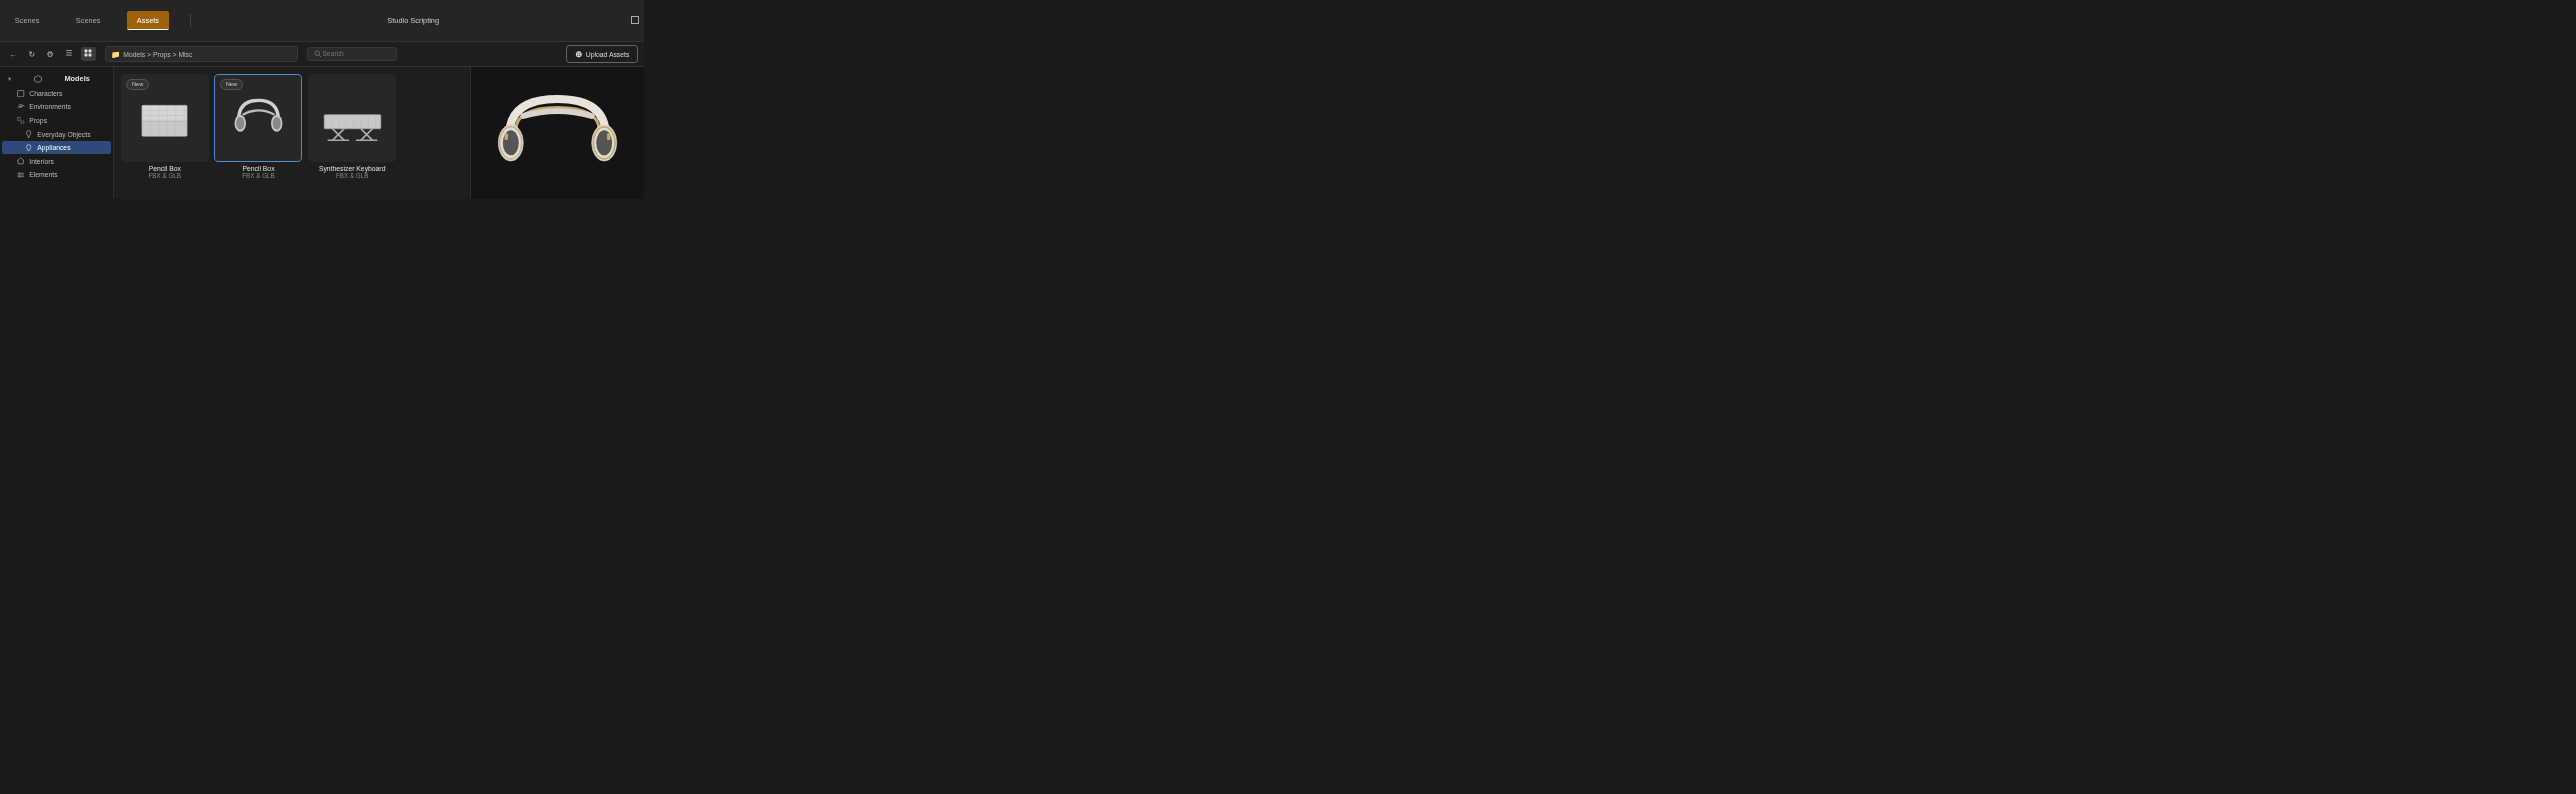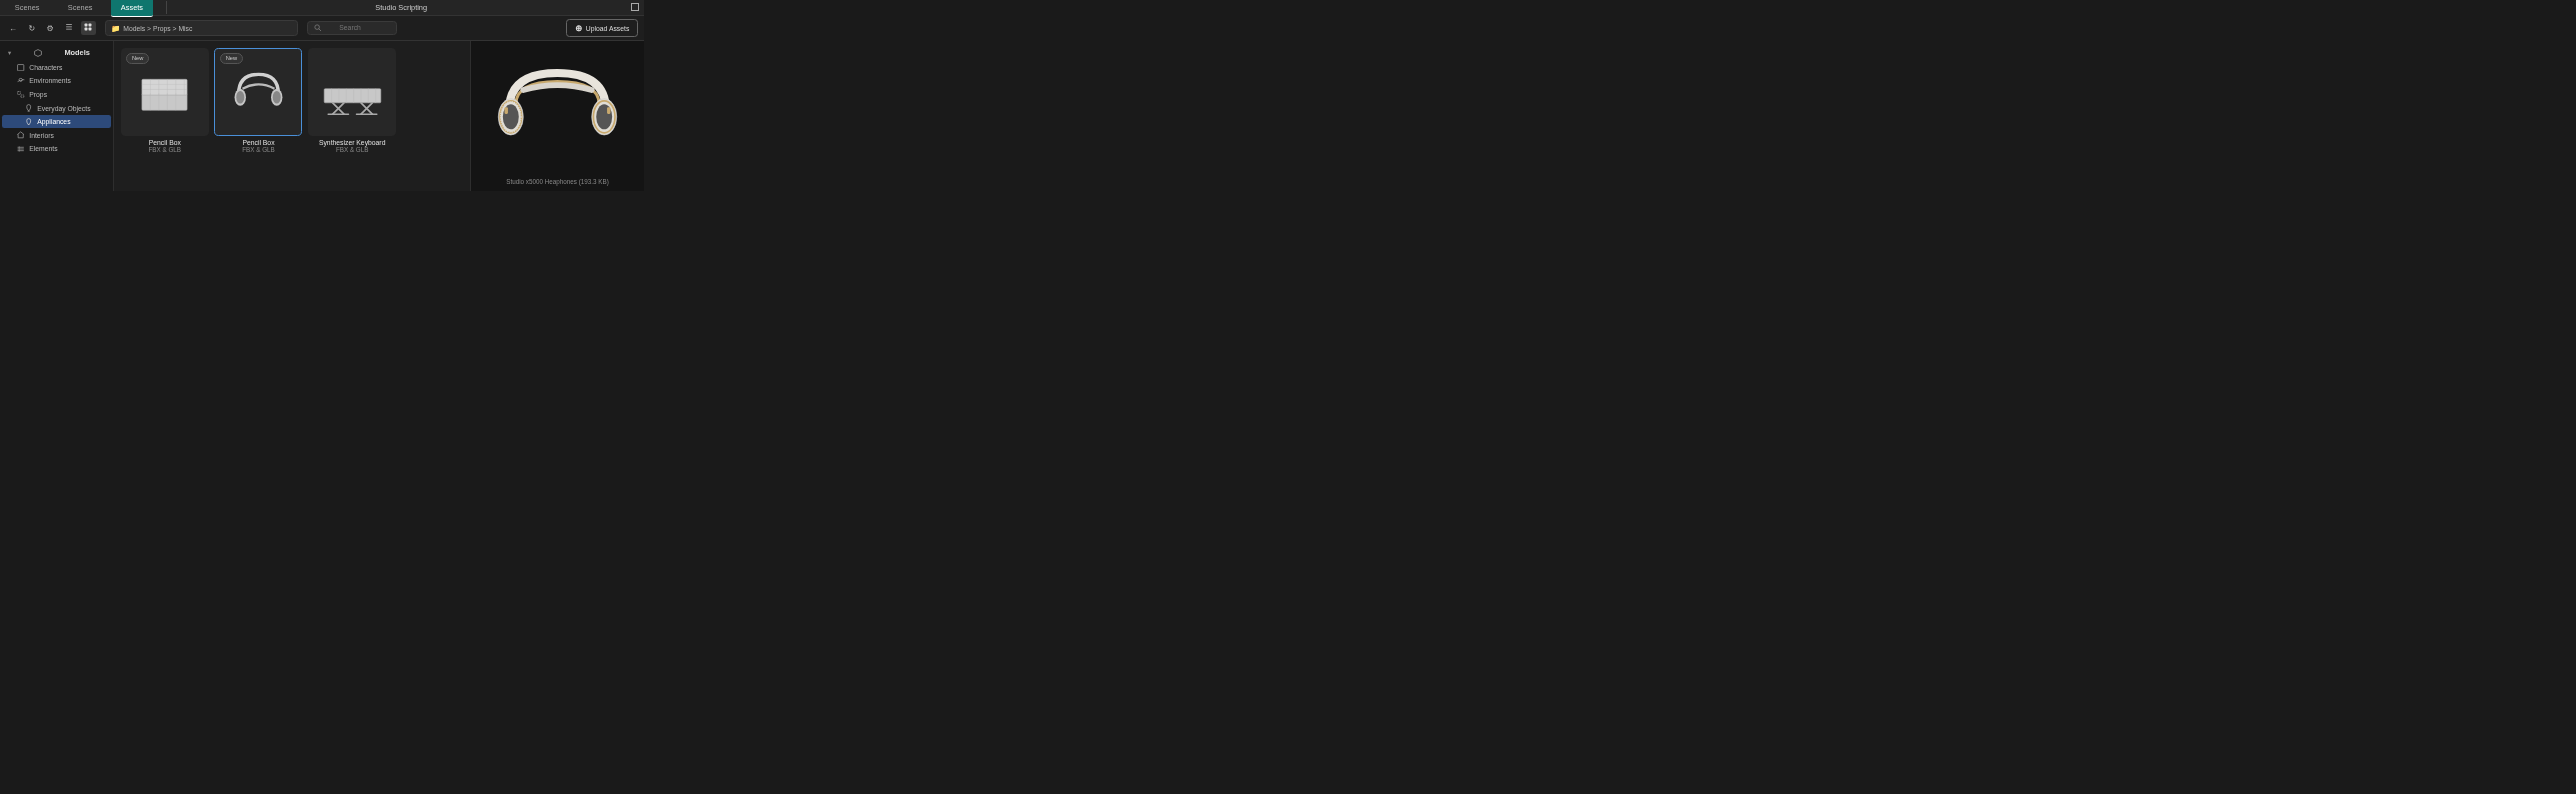--- a/index.html
+++ b/index.html
@@ -11,38 +11,38 @@
       height: 199px;
       overflow: hidden;
     }
 
     
     .top-nav {
       display: flex;
       align-items: center;
       background: #252525;
       border-bottom: 0.6px solid #333;
-      height: 16px;
+      height: 42px;
       padding: 0 4.6px;
-      gap: 8px;
+      gap: 16px;
       justify-content: space-between;
     }
     .top-nav-tab {
       padding: 4.6px 10.2px;
       font-size: 7.4px;
       color: #aaa;
       cursor: pointer;
       border-radius: 2.3px;
       background: transparent;
       border: none;
       color: #aaa;
     }
     .top-nav-tab.active {
       color: #fff;
-      background: #0f766e;
+      background: #a16207;
       border-bottom: 1.1px solid #fff;
     }
     .top-nav-divider {
       width: 0.6px;
       height: 12.5px;
       background: #444;
       margin: 0 4.6px;
     }
     .top-nav-center {
       flex: 1;
@@ -103,21 +103,21 @@
       color: #888;
     }
     .search-bar {
       display: flex;
       align-items: center;
       background: #2a2a2a;
       border: 0.6px solid #3a3a3a;
       border-radius: 3.4px;
       padding: 2.3px 5.7px;
       width: 90px;
-      gap: 18px;
+      gap: 1px;
       font-size: 6.8px;
       color: #666;
     }
     .search-bar input {
       background: none;
       border: none;
       outline: none;
       color: #aaa;
       font-size: 6.8px;
       width: 100%;

